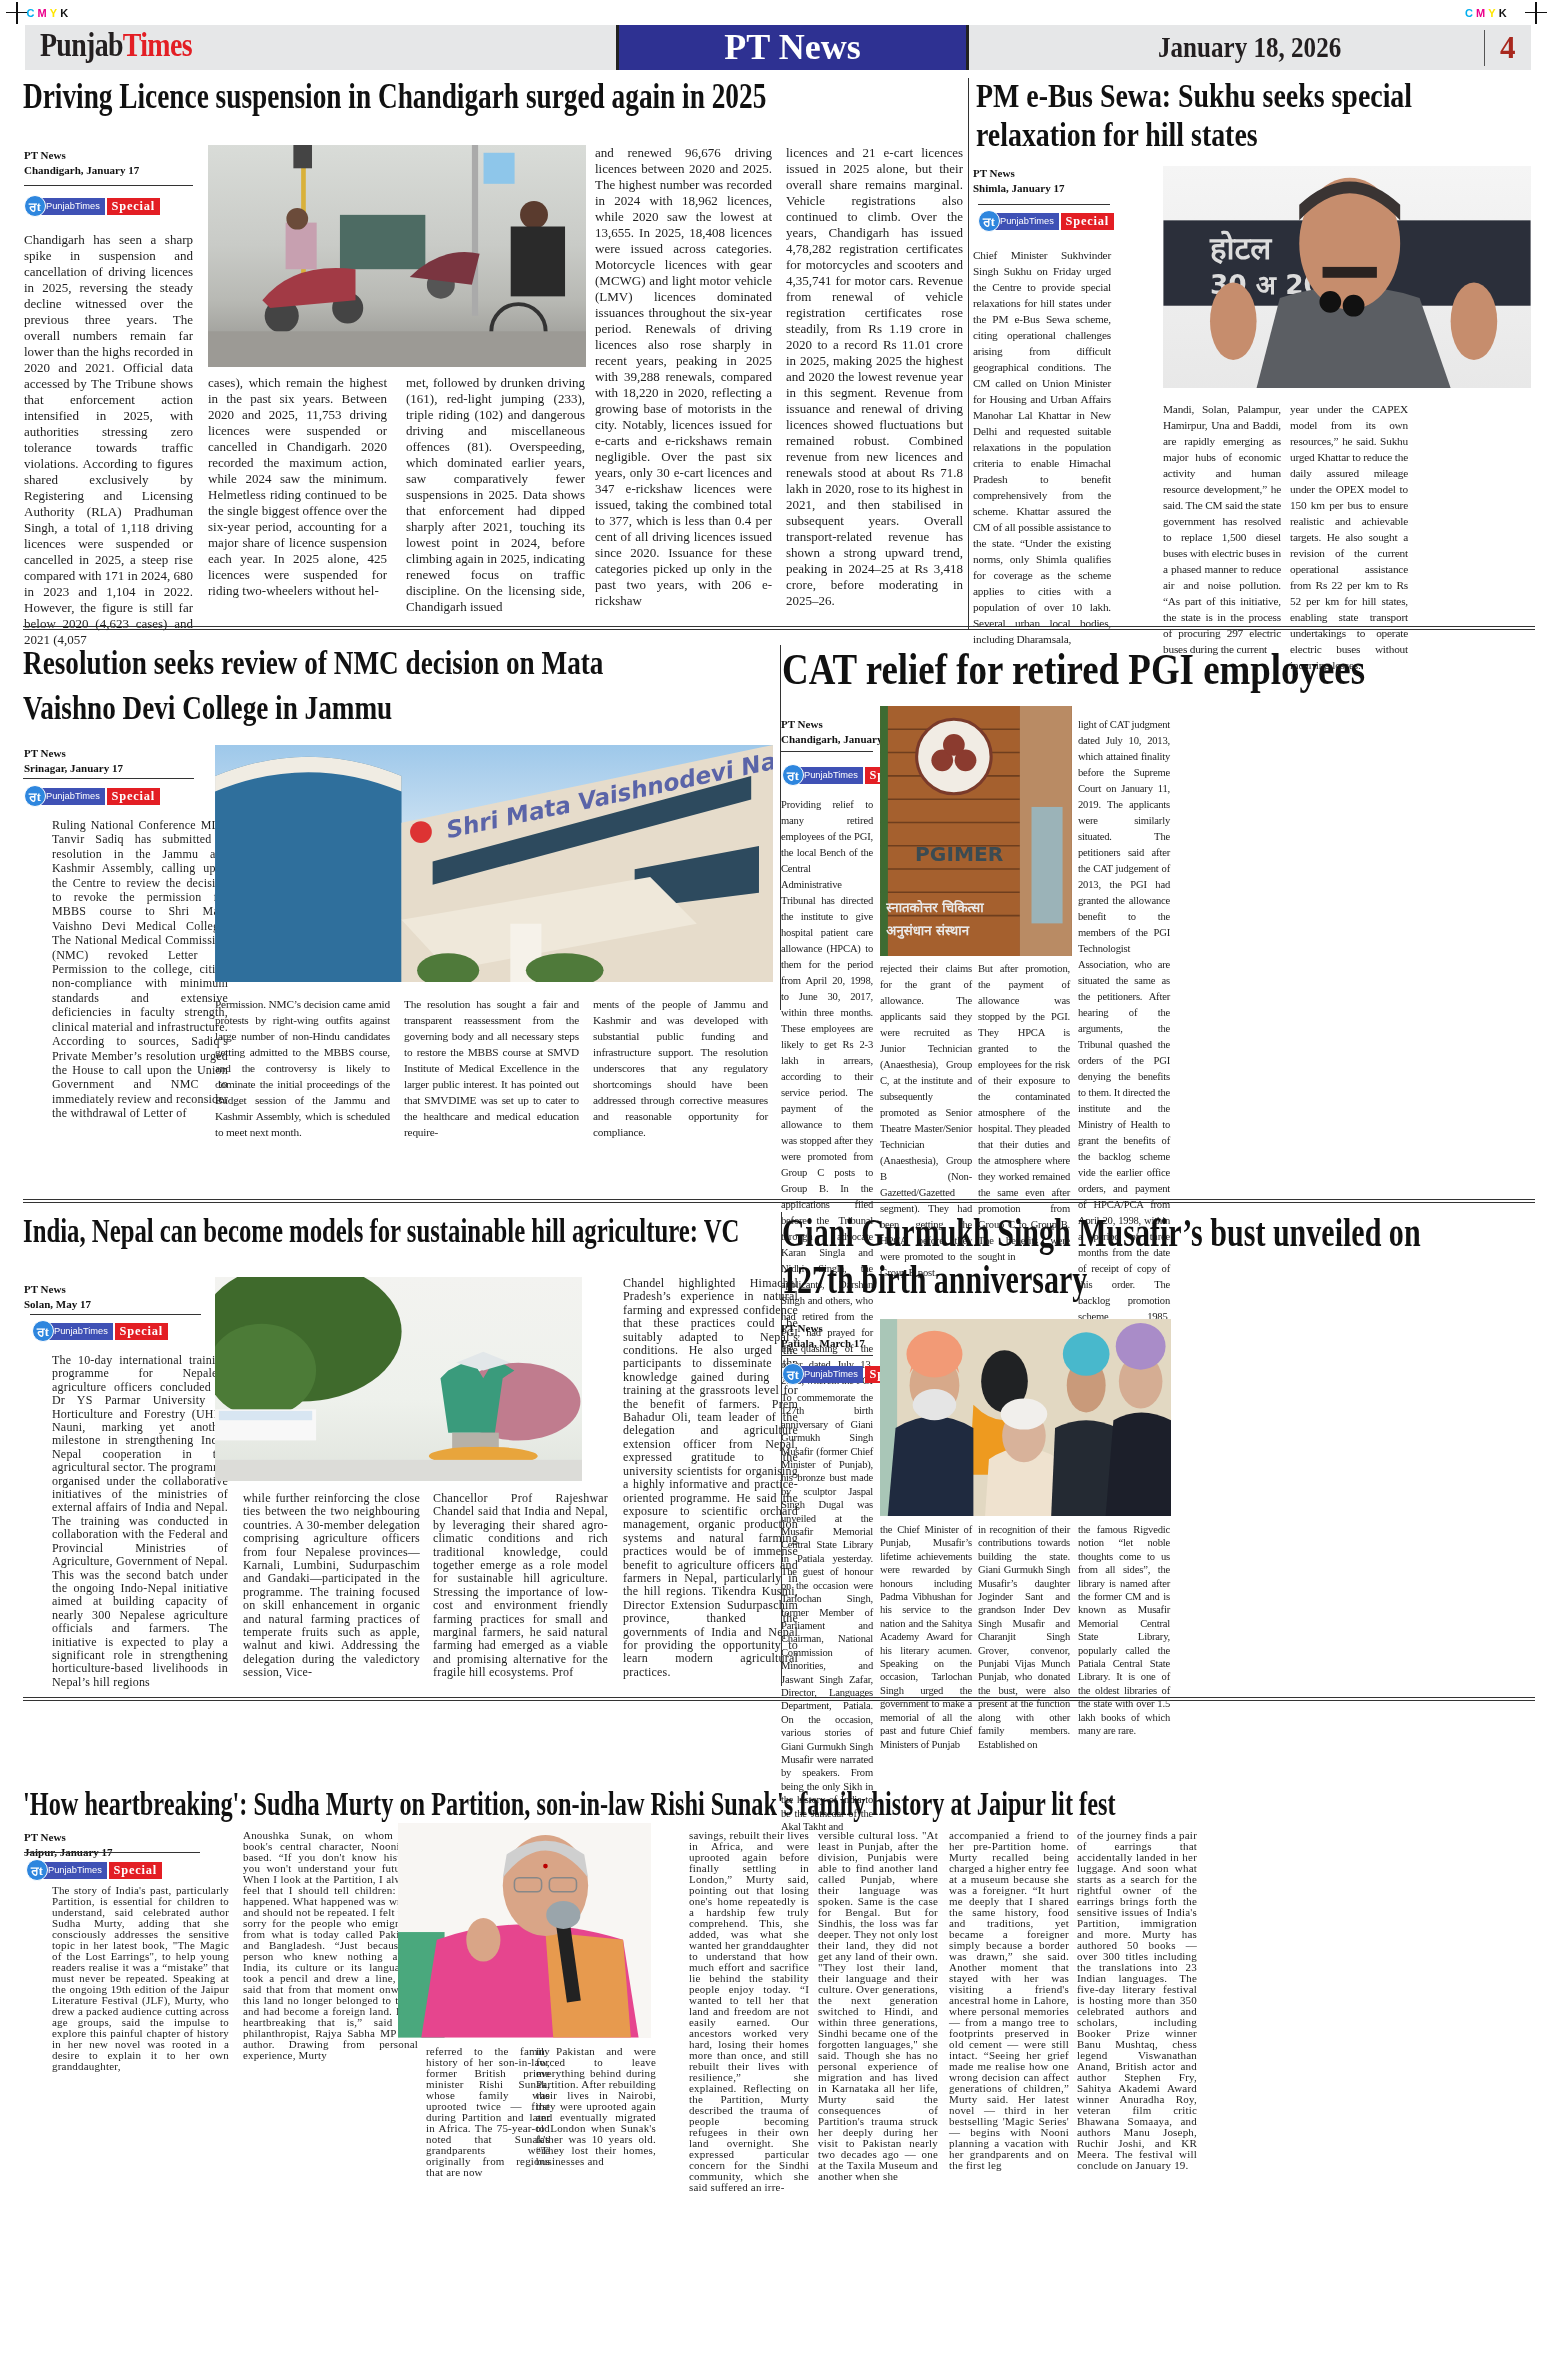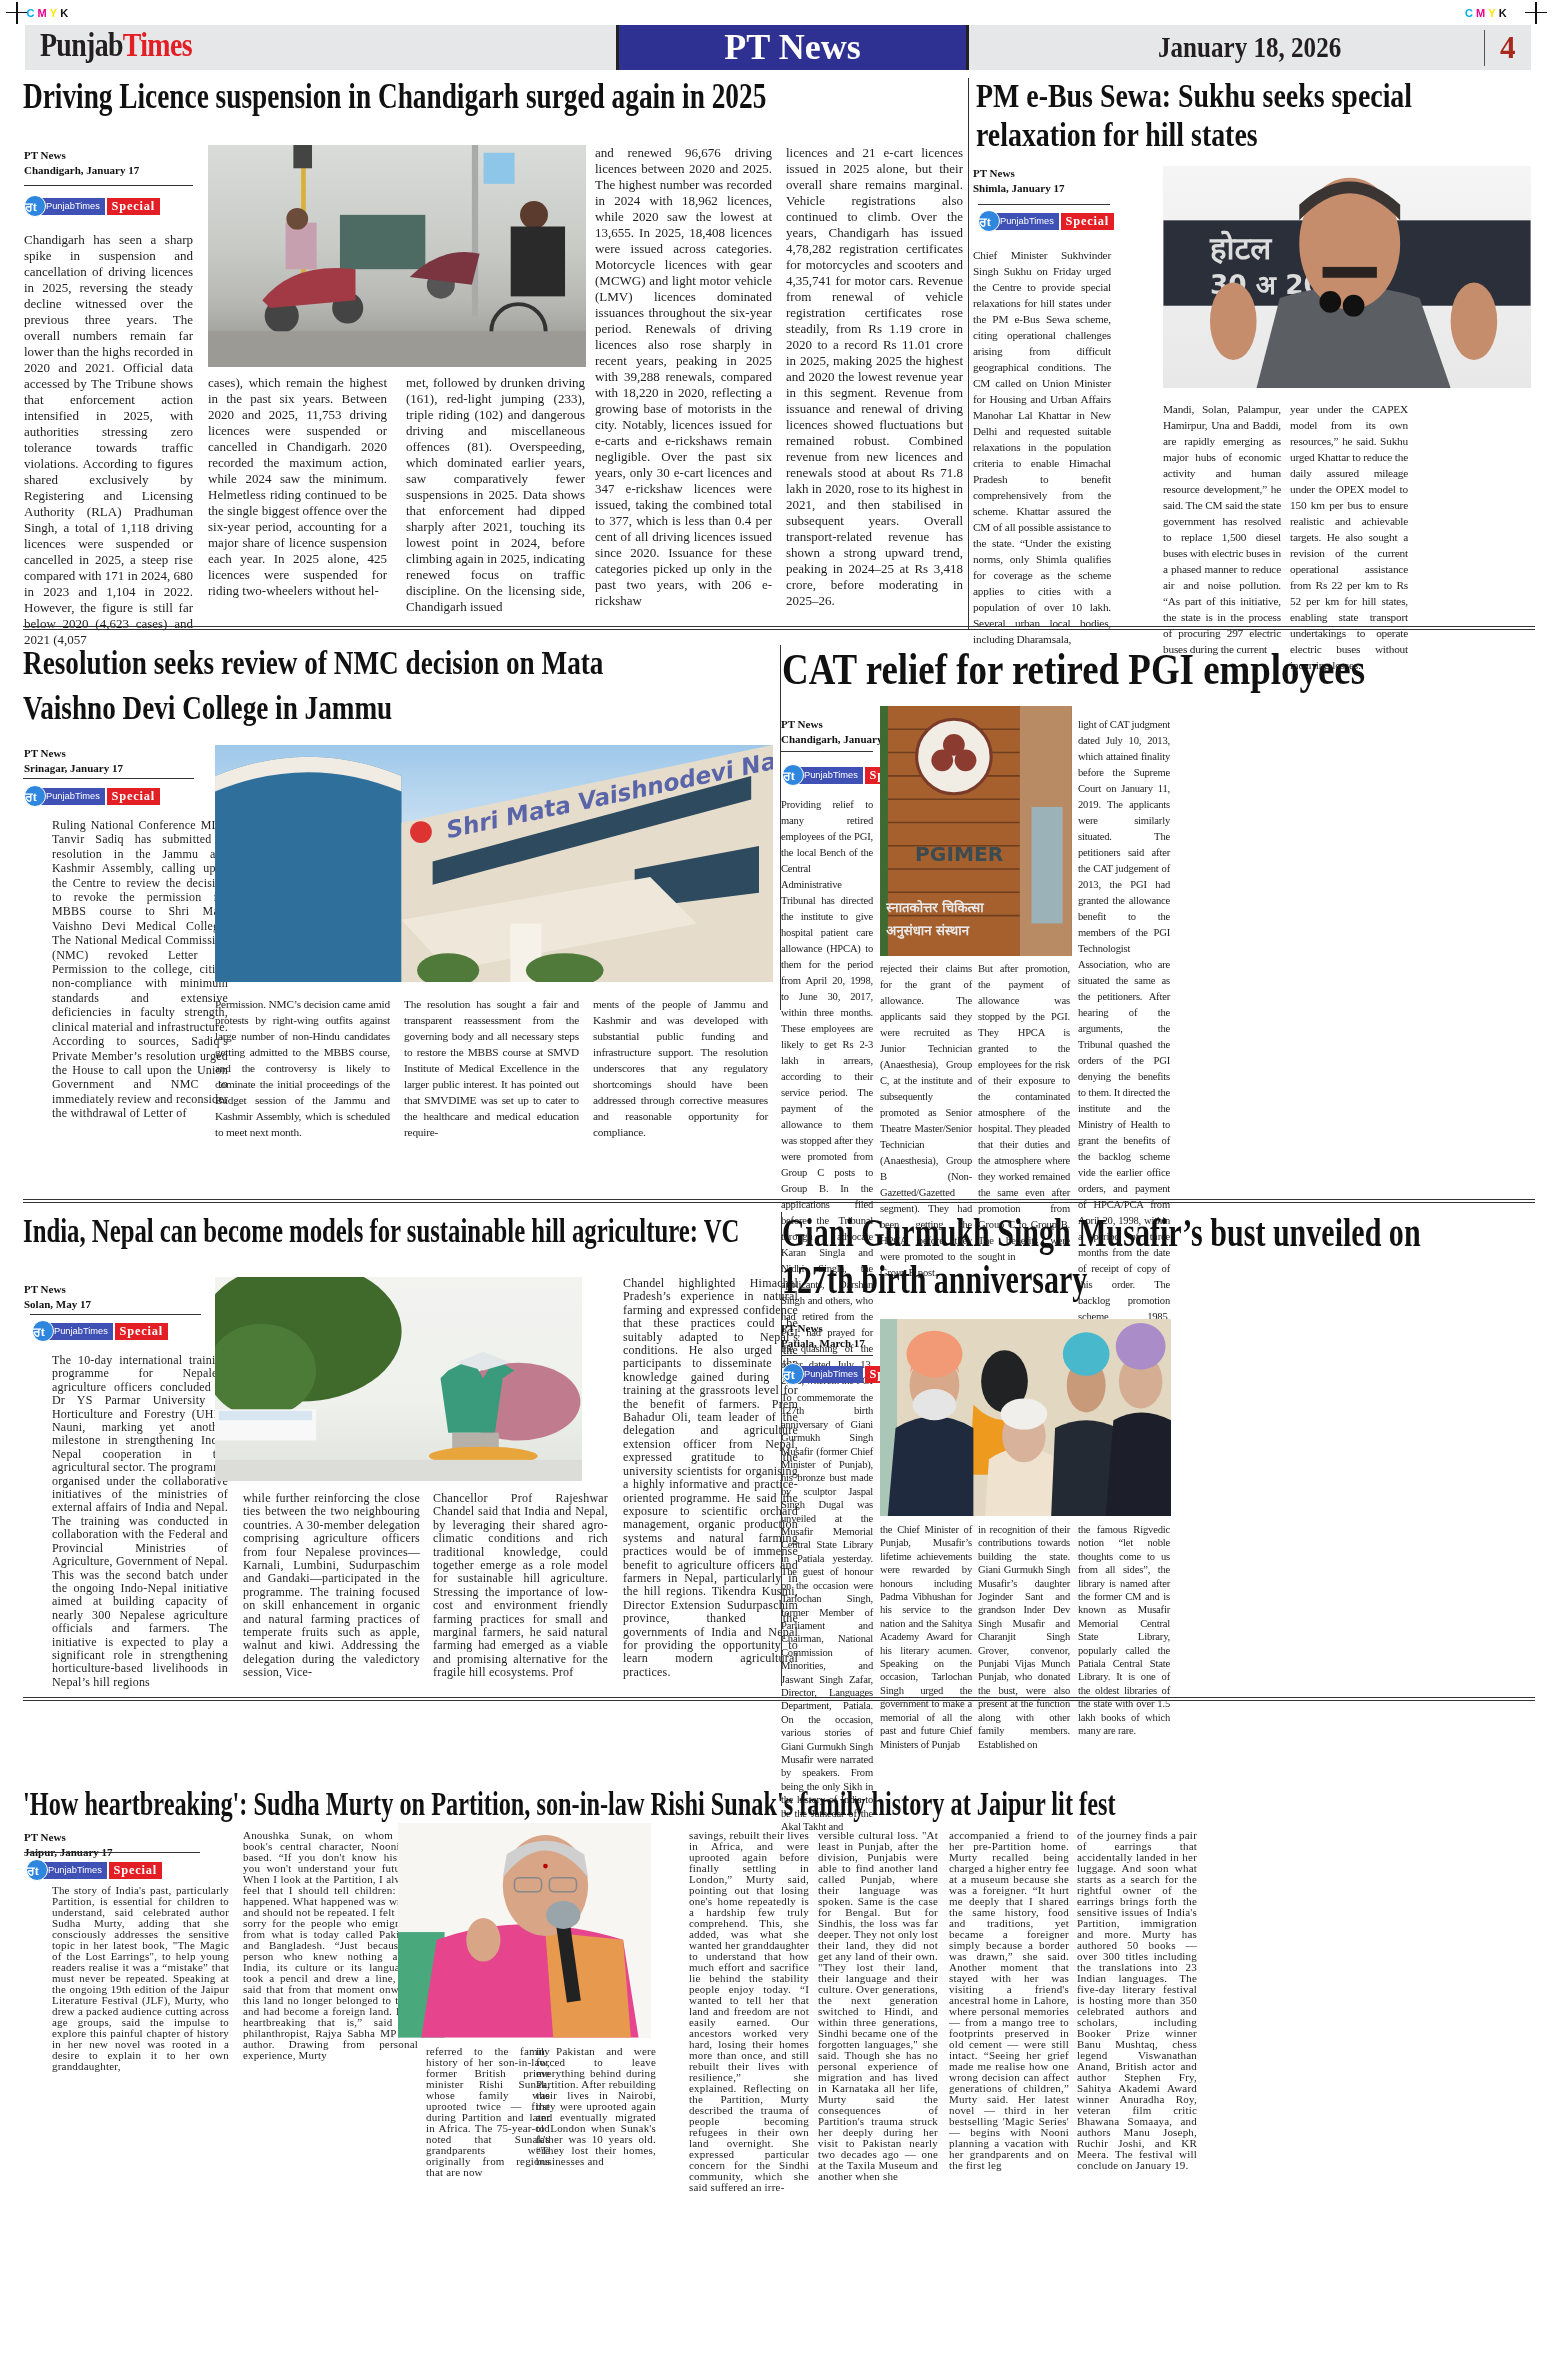--- a/index.html
+++ b/index.html
@@ -15,21 +15,21 @@
   .brand { left: 40px; top: 26.4px; font-size: 34px; font-weight: bold; letter-spacing: -0.8px; font-family: "Liberation Serif", serif; transform: scaleX(0.82); transform-origin: left; }
   .brand .p { color: #231f20; } .brand .t { color: #e31e24; }
   .ptbox { left: 616px; top: 25px; width: 353px; height: 45px; background: #2e3192; border-left: 3.1px solid #222; border-right: 3.1px solid #222; color: #fff; font-size: 36px; font-weight: bold; text-align: center; line-height: 45px; }
   .date { left: 1158px; top: 25px; height: 45px; line-height: 45px; font-size: 29.5px; font-weight: bold; color: #231f20; transform: scaleX(0.85); transform-origin: left; }
   .pgsep { left: 1484px; top: 29.5px; width: 0.8px; height: 36px; background: #555; }
   .pgnum { left: 1500px; top: 25px; height: 45px; line-height: 45px; font-size: 31px; font-weight: bold; color: #a8281e; }
   .headline { font-weight: bold; color: #111; font-family: "Liberation Serif", serif; line-height: 1.2; transform-origin: left top; white-space: nowrap; }
   .byline { font-family: "Liberation Serif", serif; font-weight: bold; font-size: 11px; line-height: 14.8px; color: #111; }
   .byline-rule { height: 0.8px; background: #333; }
   .badge { height: 20px; display: flex; }
-  .badge .logo { width: 22px; height: 22px; border-radius: 50%; background: #2e86de; color: #fff; font-size: 12.4px; font-weight: bold; line-height: 22px; margin-top: -0.8px; z-index: 2; border: 1.6px solid #fff; }
+  .badge .logo { width: 22px; height: 22px; border-radius: 50%; background: #2e86de; color: #fff; font-size: 12.4px; font-weight: bold; text-align: center; line-height: 22px; margin-top: -0.8px; z-index: 2; border: 1.6px solid #fff; }
   .badge .pt { background: #3f51b5; color: #fff; font-family: "Liberation Sans", sans-serif; font-size: 9.3px; line-height: 17px; height: 17px; padding: 0 4.7px 0 14px; margin-left: -14px; margin-top: 1.6px; }
   .badge .sp { background: #e31e24; color: #fff; font-family: "Liberation Serif", serif; font-weight: bold; font-size: 12.4px; line-height: 17px; height: 17px; padding: 0 4.7px; margin-left: 2.3px; margin-top: 1.6px; letter-spacing: 0.8px; }
   .body { font-size: 13px; line-height: 16px; text-align: justify; color: #222; }
   .body.cond { font-size: 11.3px; letter-spacing: -0.2px; }
   .body.wide { font-size: 12px; line-height: 16px; letter-spacing: 0.2px; margin-left: 28px; }
   .photo { overflow: hidden; }
   .hrule { height: 3.9px; border-top: 1.6px solid #333; border-bottom: 0.8px solid #333; }
   .vrule { width: 0.8px; background: #333; }
 </style>
 </head>

